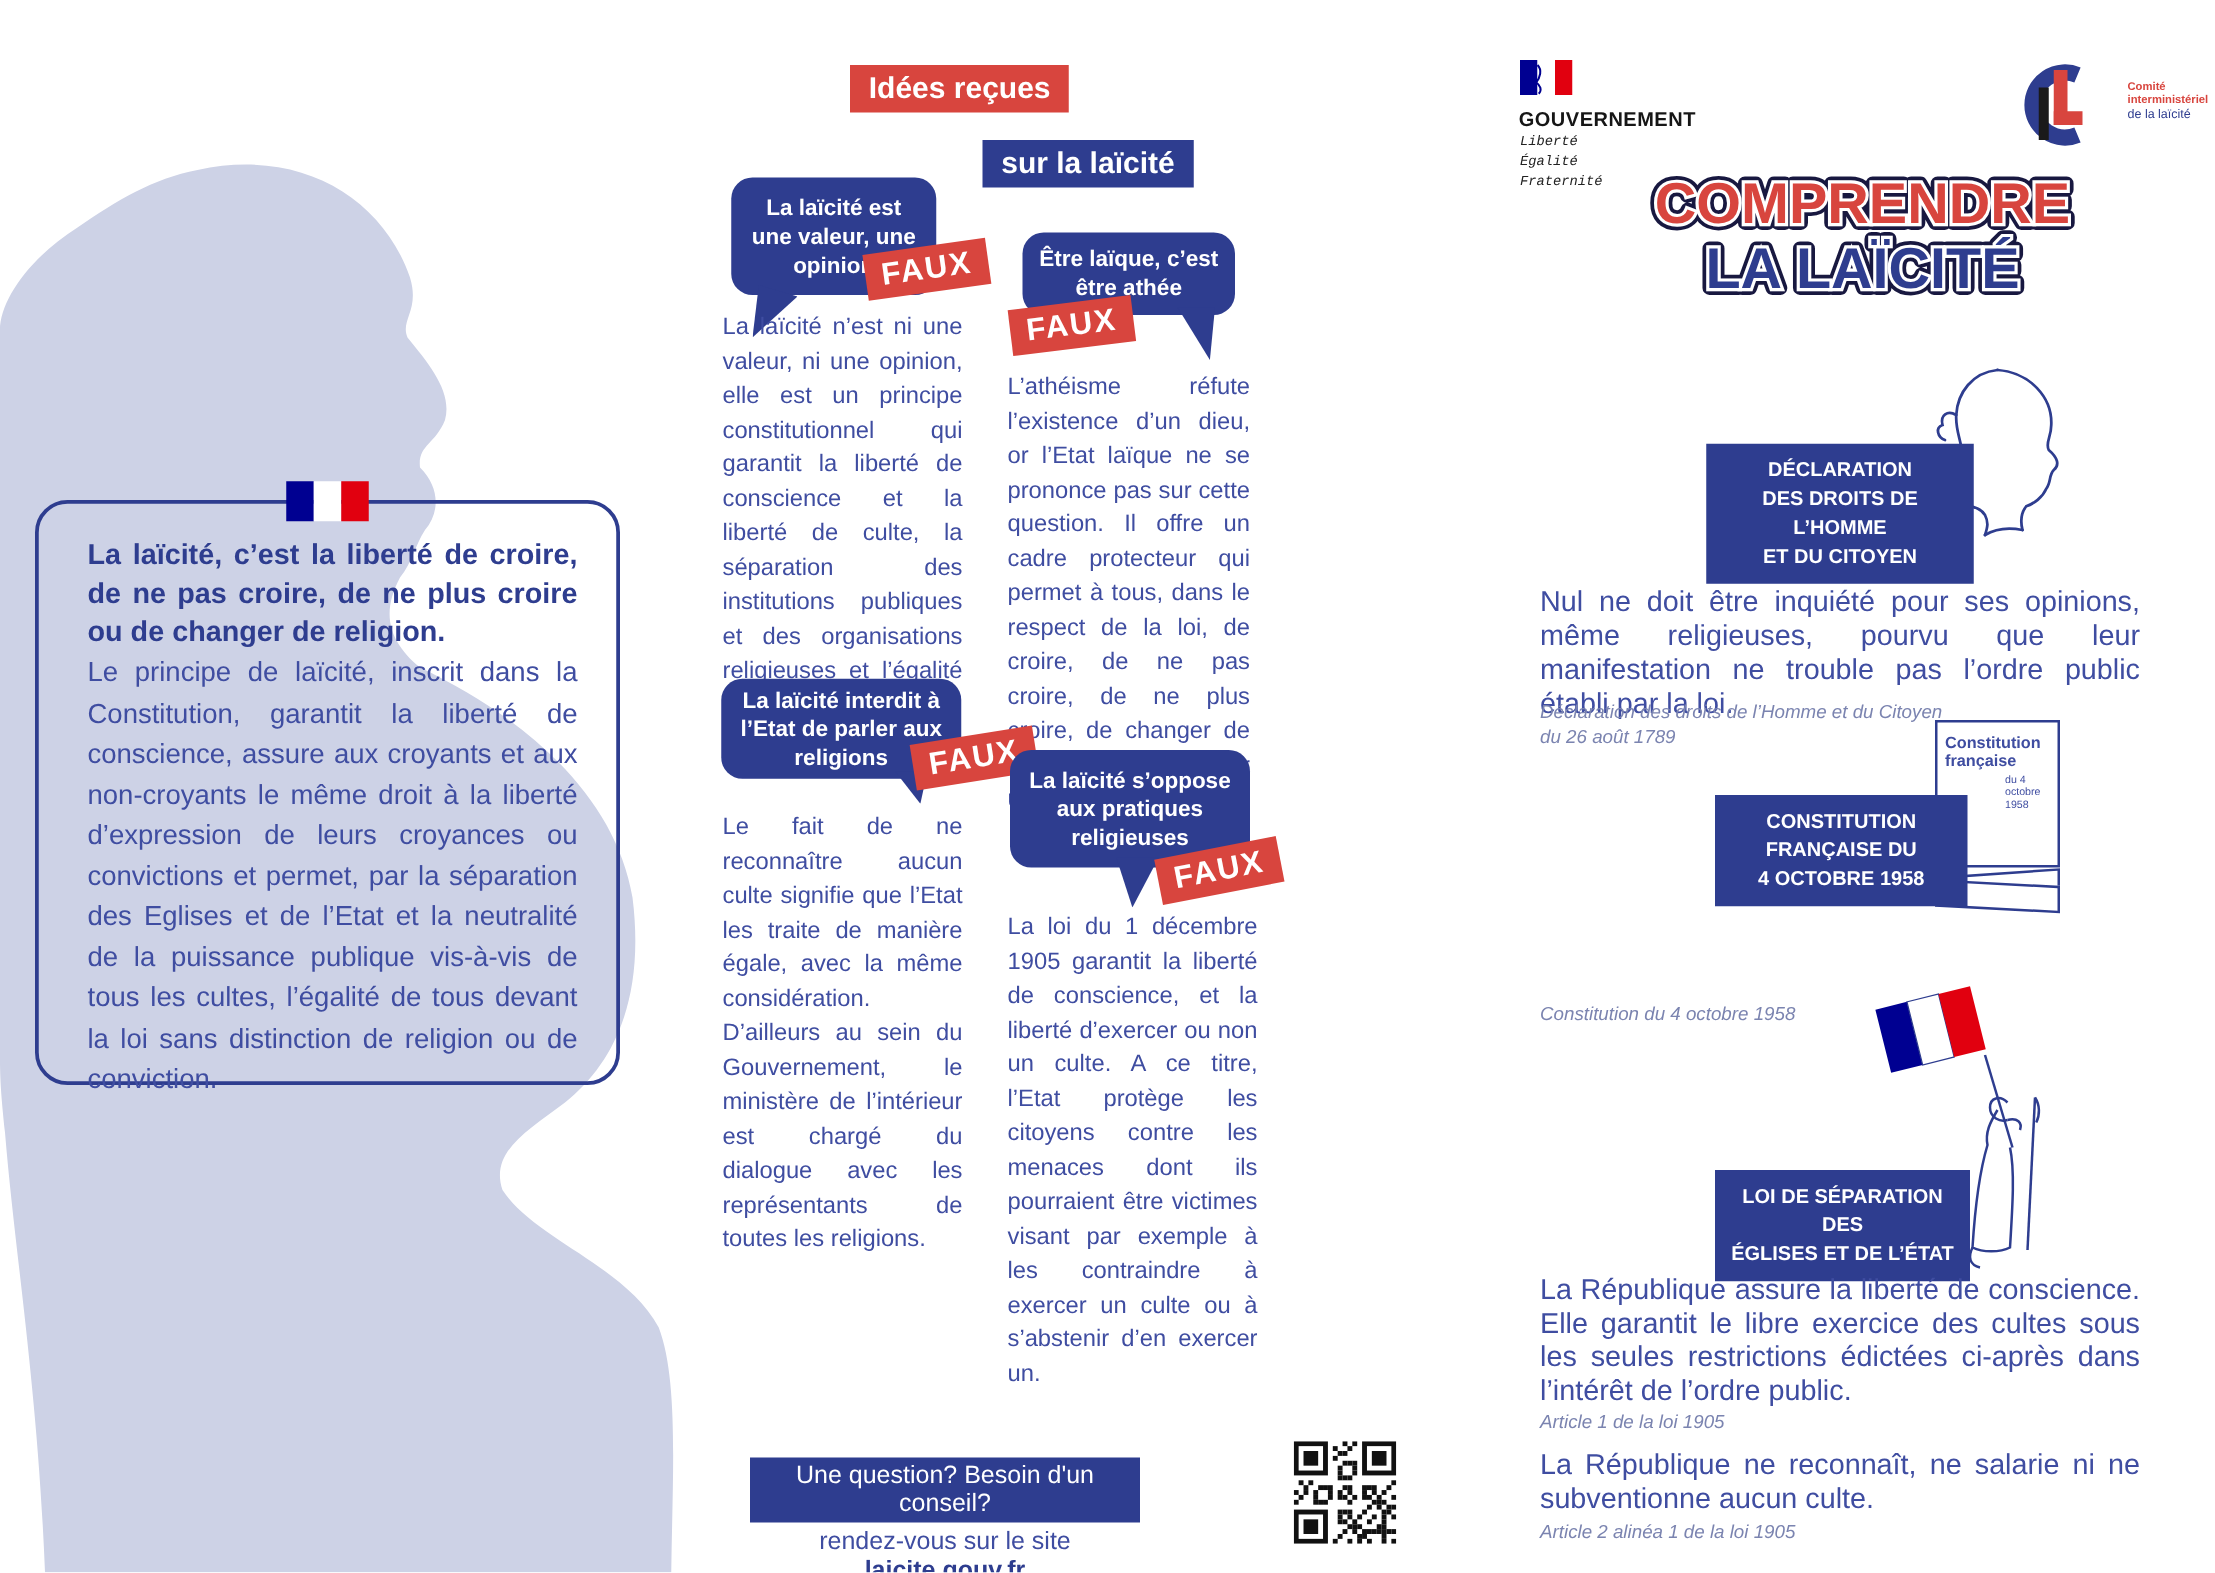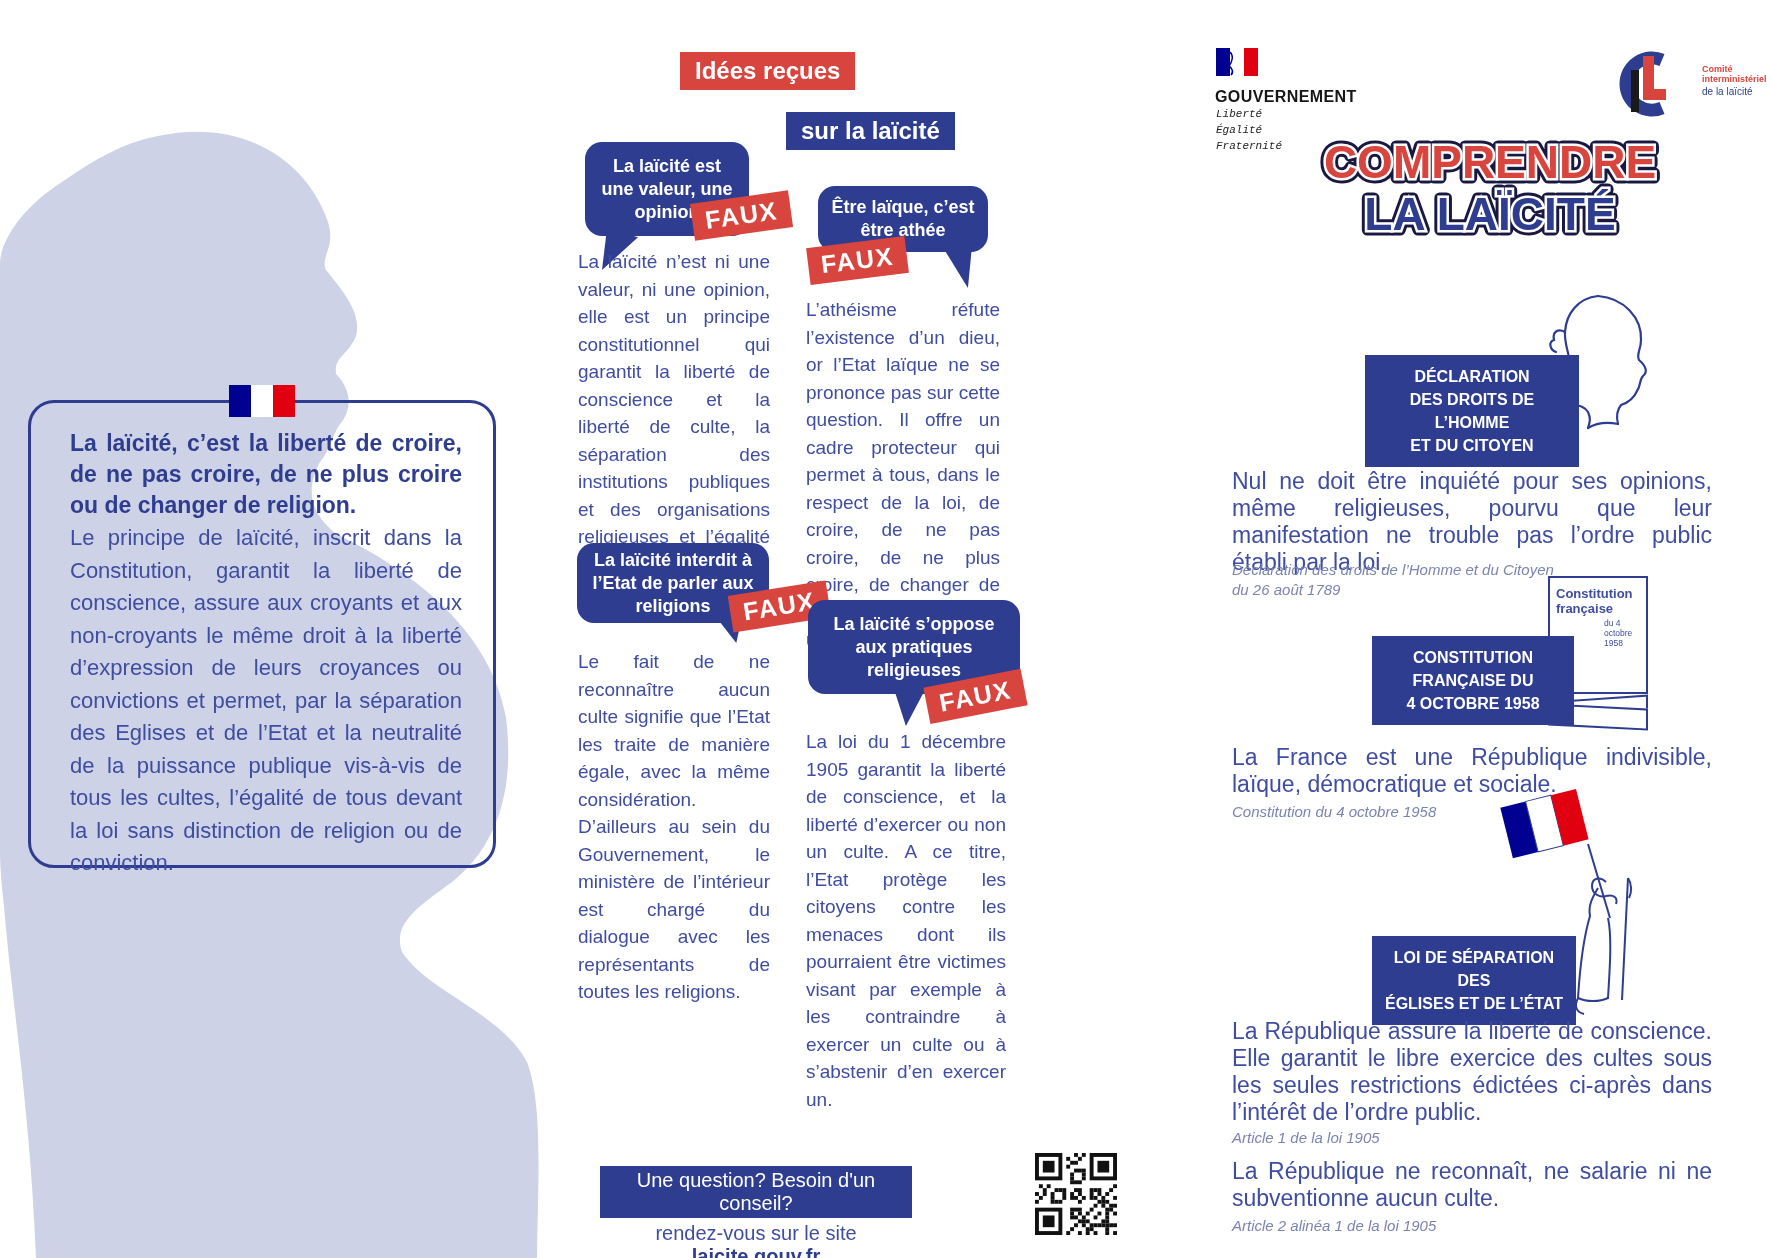--- a/index.html
+++ b/index.html
@@ -94,21 +94,21 @@
   <div class="abs bubble" style="left:818px;top:186px;width:170px;height:66px;">Être laïque, c’est être athée</div>
   <div class="abs tail" style="left:938px;top:246px;width:34px;height:42px;clip-path:polygon(12% 0,100% 0,88% 100%);"></div>
   <div class="abs stamp" style="left:808px;top:242px;transform:rotate(-7deg);">FAUX</div>
   <div class="abs para-mid" style="left:806px;top:296px;width:194px;">L’athéisme réfute l’existence d’un dieu, or l’Etat laïque ne se prononce pas sur cette question. Il offre un cadre protecteur qui permet à tous, dans le respect de la loi, de croire, de ne pas croire, de ne plus croire, de changer de religion et de pratiquer un culte.</div>
 
   <div class="abs bubble" style="left:577px;top:543px;width:192px;height:80px;">La laïcité interdit à l’Etat de parler aux religions</div>
   <div class="abs tail" style="left:716px;top:617px;width:26px;height:26px;clip-path:polygon(0 0,100% 0,78% 100%);"></div>
   <div class="abs stamp" style="left:730px;top:588px;transform:rotate(-9deg);">FAUX</div>
   <div class="abs para-mid" style="left:578px;top:648px;width:192px;">Le fait de ne reconnaître aucun culte signifie que l’Etat les traite de manière égale, avec la même considération. D’ailleurs au sein du Gouvernement, le ministère de l’intérieur est chargé du dialogue avec les représentants de toutes les religions.</div>
 
-  <div class="abs bubble" style="left:808px;top:600px;width:212px;height:94px;">La laïcité s’oppose aux pratiques religieuses</div>
+  <div class="abs bubble" style="left:808px;top:600px;width:192px;height:94px;">La laïcité s’oppose aux pratiques religieuses</div>
   <div class="abs tail" style="left:893px;top:686px;width:34px;height:40px;clip-path:polygon(0 0,100% 0,38% 100%);"></div>
   <div class="abs stamp" style="left:926px;top:678px;transform:rotate(-11deg);">FAUX</div>
   <div class="abs para-mid" style="left:806px;top:728px;width:200px;">La loi du 1 décembre 1905 garantit la liberté de conscience, et la liberté d’exercer ou non un culte. A ce titre, l’Etat protège les citoyens contre les menaces dont ils pourraient être victimes visant par exemple à les contraindre à exercer un culte ou à s’abstenir d’en exercer un.</div>
 
   <div class="abs footer-mid">
     <span class="footer-q">Une question? Besoin d'un conseil?</span>
     <div class="footer-cta"><span>rendez-vous sur le site </span><b>laicite.gouv.fr</b></div>
   </div>
   <svg class="abs" style="left:1035px;top:1153px;" width="82" height="82" id="qr-svg" viewBox="0 0 21 21">
       <rect x="0" y="0" width="21" height="21" fill="#fff"></rect>
@@ -274,21 +274,20 @@
   <div class="abs doc-page">
     <div class="doc-title">Constitution
 française</div>
     <div class="doc-date">du 4 octobre 1958</div>
   </div>
   <div class="abs doc-strip" style="top:698px;"></div>
   <div class="abs doc-strip" style="top:706px;transform:skewY(3deg);"></div>
   <div class="abs label-box" style="left:1372px;top:636px;width:202px;">CONSTITUTION
 FRANÇAISE DU
 4 OCTOBRE 1958</div>
-  <div class="abs rp-para" style="top:744px;">La France est une République indivisible, laïque, démocratique et sociale.</div>
   <div class="abs caption" style="top:802px;">Constitution du 4 octobre 1958</div>
 
   <svg class="abs" style="left:1488px;top:786px;" width="200" height="230" viewBox="0 0 200 230">
     <g transform="rotate(-14 55 40)">
       <rect x="18" y="12" width="26" height="52" fill="#000091"></rect>
       <rect x="44" y="12" width="26" height="52" fill="#fff" stroke="#2e3d8f" stroke-width="1"></rect>
       <rect x="70" y="12" width="26" height="52" fill="#e1000f"></rect>
     </g>
     <g fill="none" stroke="#2e3d8f" stroke-width="2">
       <line x1="100" y1="58" x2="122" y2="132"></line>

